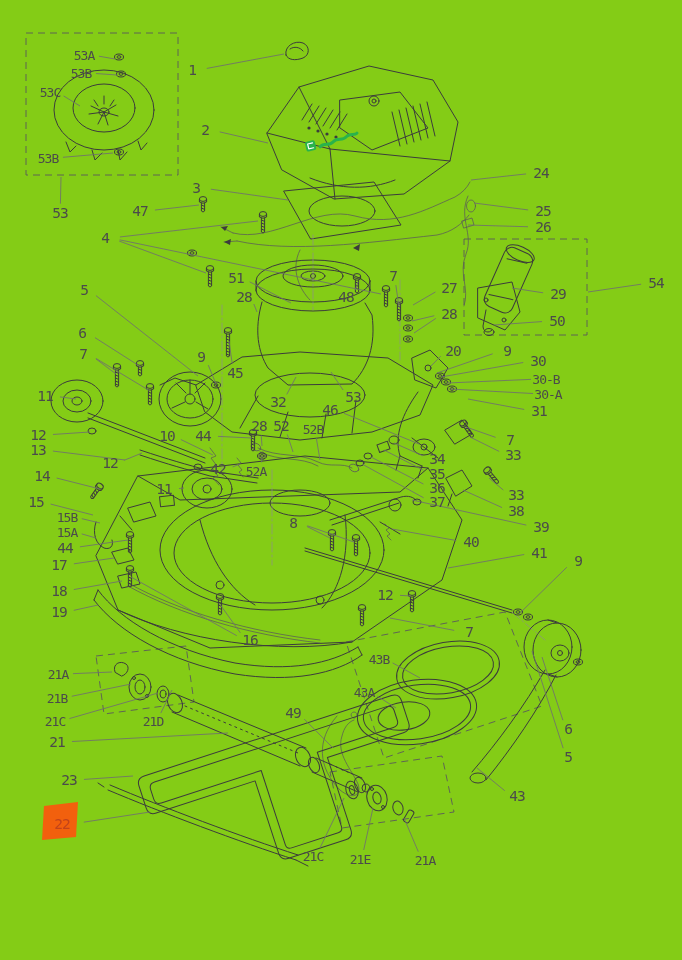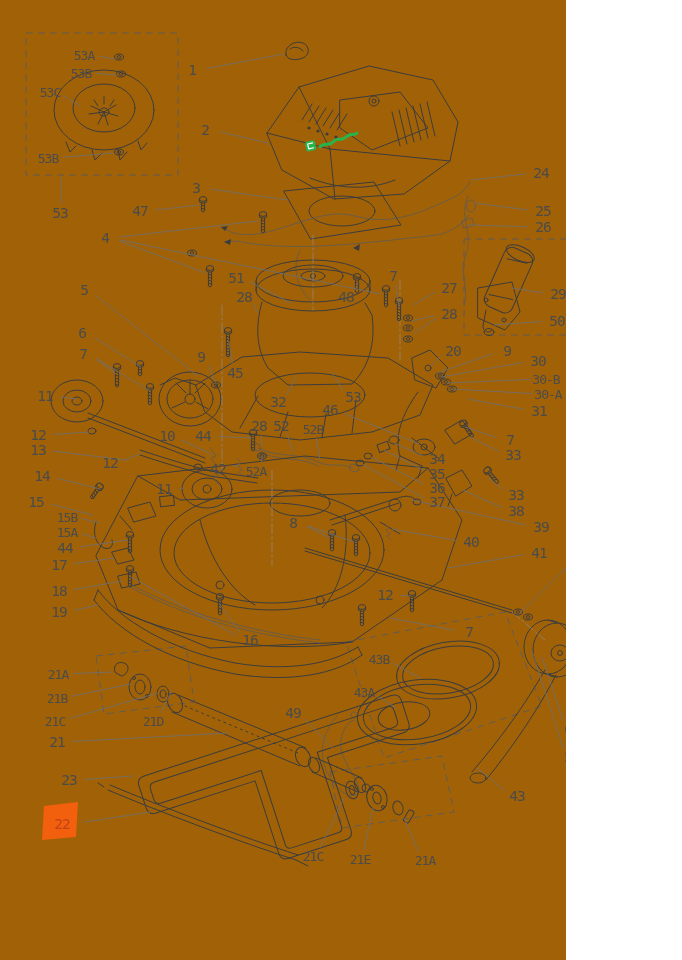--- a/index.html
+++ b/index.html
@@ -1,16 +1,16 @@
 <!DOCTYPE html>
 <html><head>
 <meta charset="utf-8">
 <style>
   html,body{margin:0;padding:0;background:#ffffff;}
-  #stage{position:relative;width:566px;height:960px;background:#a16207;overflow:hidden;}
+  #stage{position:relative;width:682px;height:960px;background:#84cc16;overflow:hidden;}
   #stage svg{position:absolute;left:0;top:0;}
   .art{stroke:#3c3c3c;fill:none;stroke-width:1;stroke-linecap:round;stroke-linejoin:round;}
   .thin{stroke:#5a5a5a;stroke-width:.75;}
   .dash{stroke:#5a5a5a;stroke-width:.9;fill:none;stroke-dasharray:7 5;}
   .cdot{stroke:#8c8c8c;stroke-width:.7;fill:none;stroke-dasharray:10 3 2 3;}
   .dot{fill:#3c3c3c;stroke:none;}
   text.lbl{font-family:"DejaVu Sans Mono","Liberation Mono",monospace;letter-spacing:-1px;}
 </style>
 </head>
 <body>

